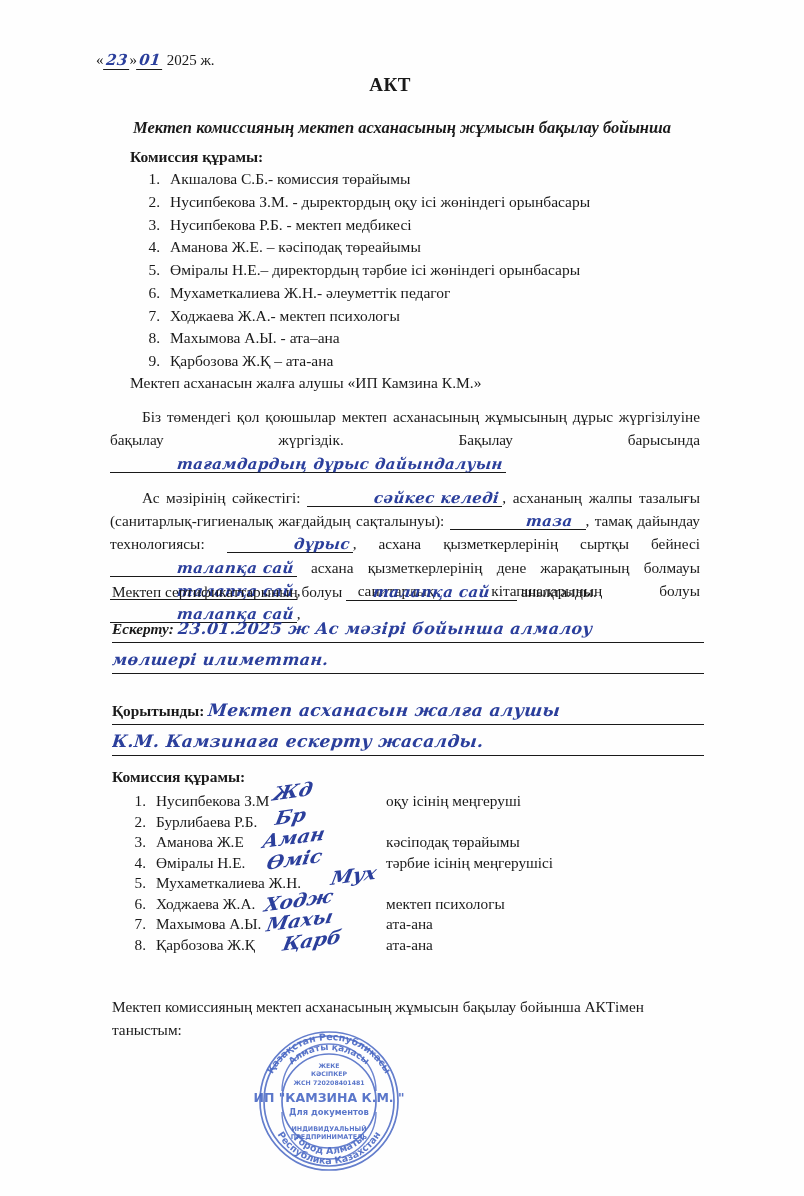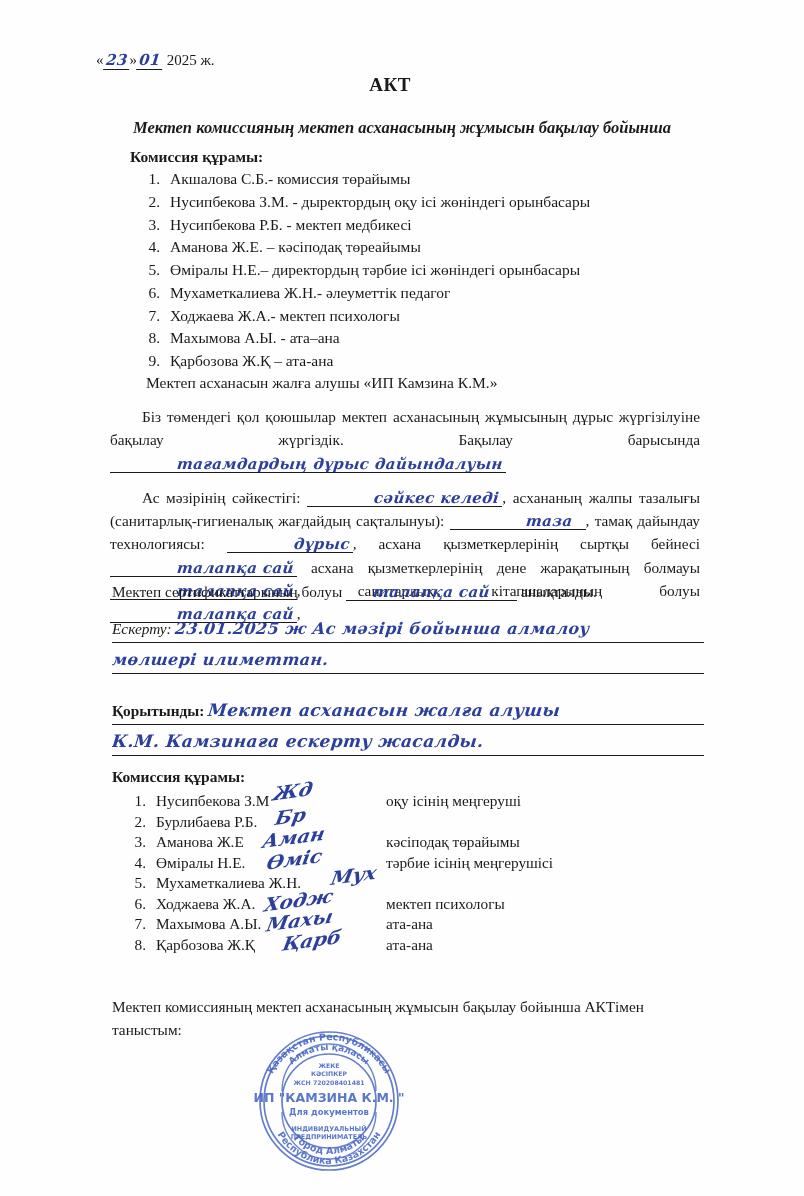--- a/index.html
+++ b/index.html
@@ -80,21 +80,20 @@
     padding-left: 34px;
     list-style-position: outside;
   }
   .committee ol li {
     line-height: 1.47;
     padding-left: 6px;
   }
   .committee .renter {
     margin-top: 1px;
     padding-left: 0px;
-    margin-left: 16px;
   }
 
   
   .body {
     position: absolute;
     left: 110px;
     top: 405px;
     width: 590px;
     font-size: 15.3px;
     line-height: 1.52;
@@ -123,21 +122,21 @@
   }
 
   
   .note {
     position: absolute;
     left: 112px;
     top: 617px;
     width: 592px;
     font-size: 15.3px;
   }
-  .note .nlabel { font-weight: normal; font-style: italic; }
+  .note .nlabel { font-weight: bold; font-style: italic; }
   .note .nline1, .note .nline2 {
     border-bottom: 1px solid #1a1a1a;
     height: 25px;
     line-height: 24px;
     white-space: nowrap;
     overflow: hidden;
   }
   .note .nline1 { display: block; }
   .note .nline2 { display: block; margin-top: 5px; }
 

